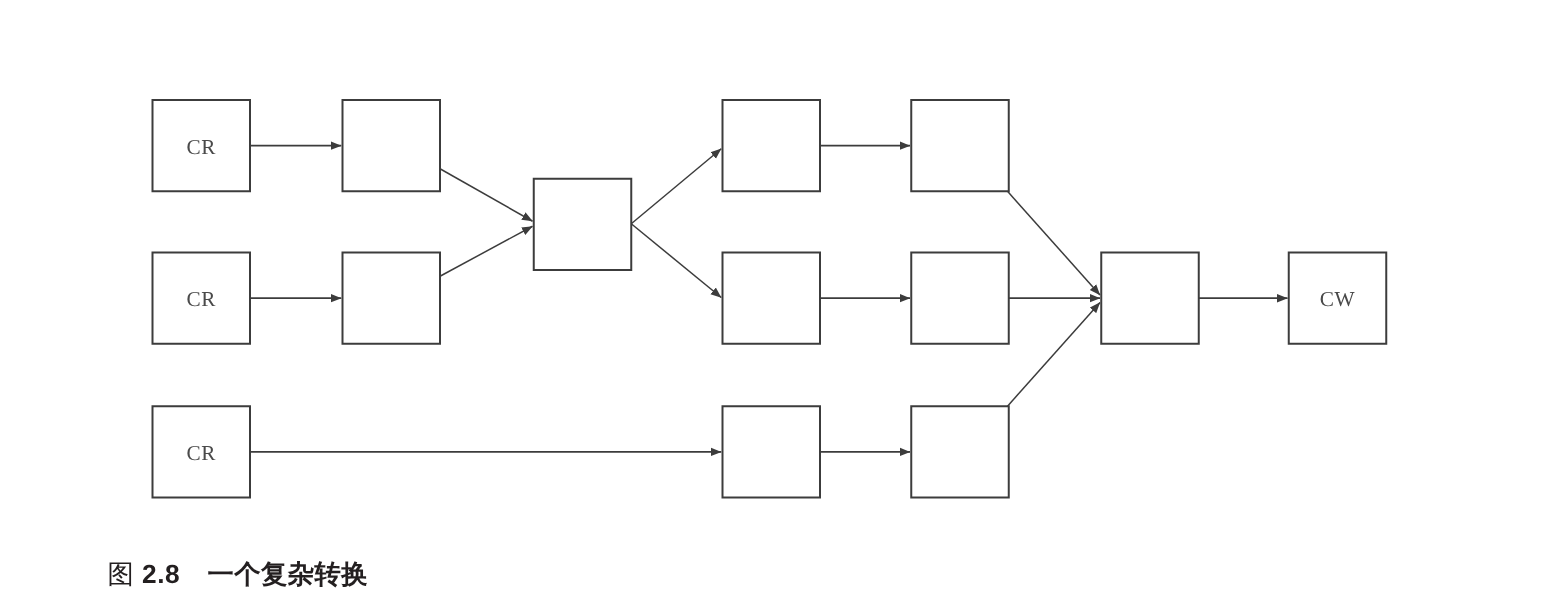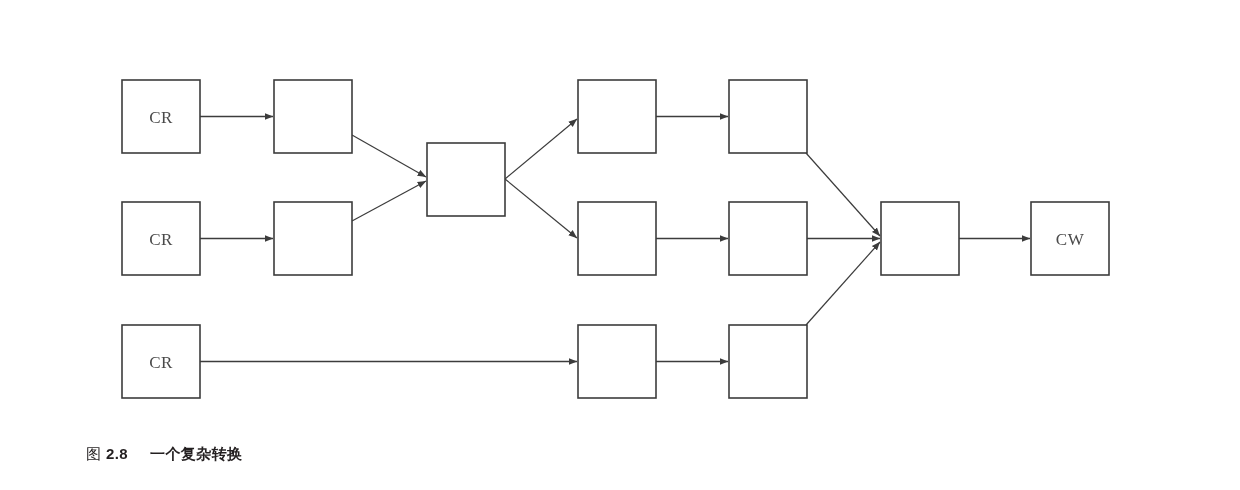--- a/index.html
+++ b/index.html
@@ -51,21 +51,21 @@
   .edge-line-thin {
     stroke: #3c3c3c;
     stroke-width: 1.2;
     fill: none;
   }
   .caption {
     position: absolute;
     left: 86px;
     top: 420px;
     font-family: "Liberation Sans", sans-serif;
-    font-size: 15px;
+    font-size: 21px;
     color: #231f20;
     white-space: pre;
     letter-spacing: 0.4px;
   }
   .caption .cap-num {
     font-weight: bold;
   }
   .caption .cap-gap {
     display: inline-block;
     width: 22px;

